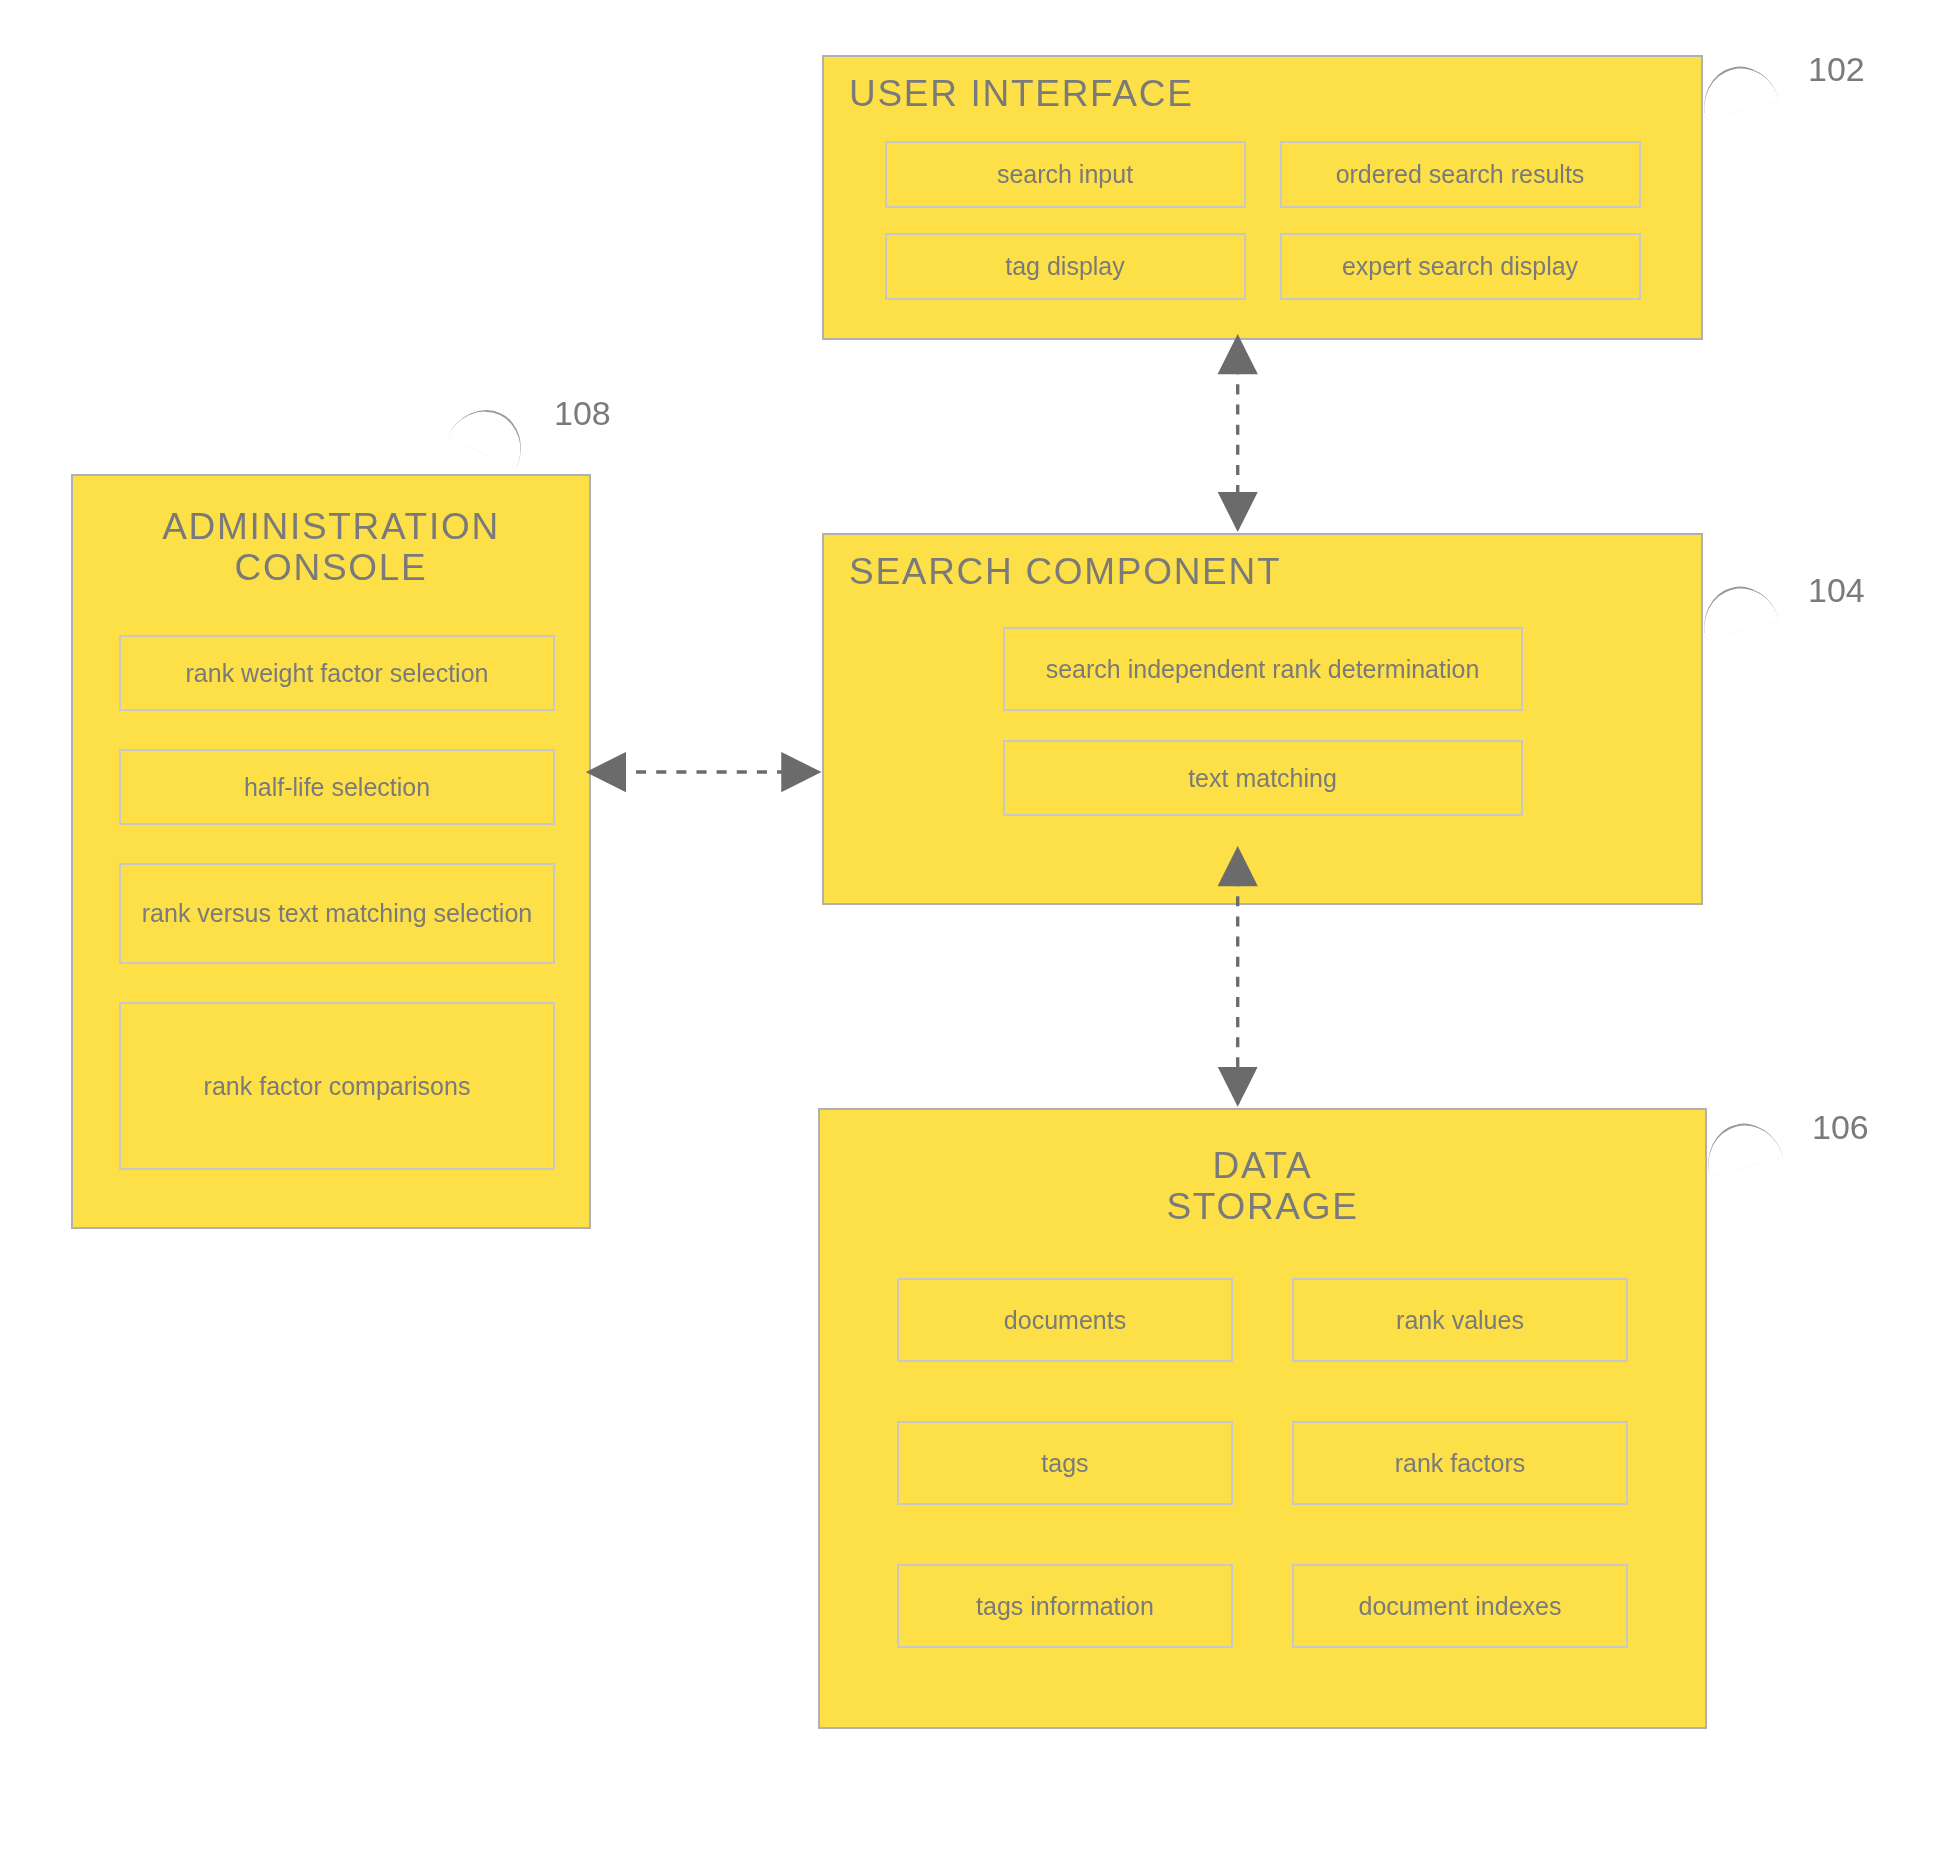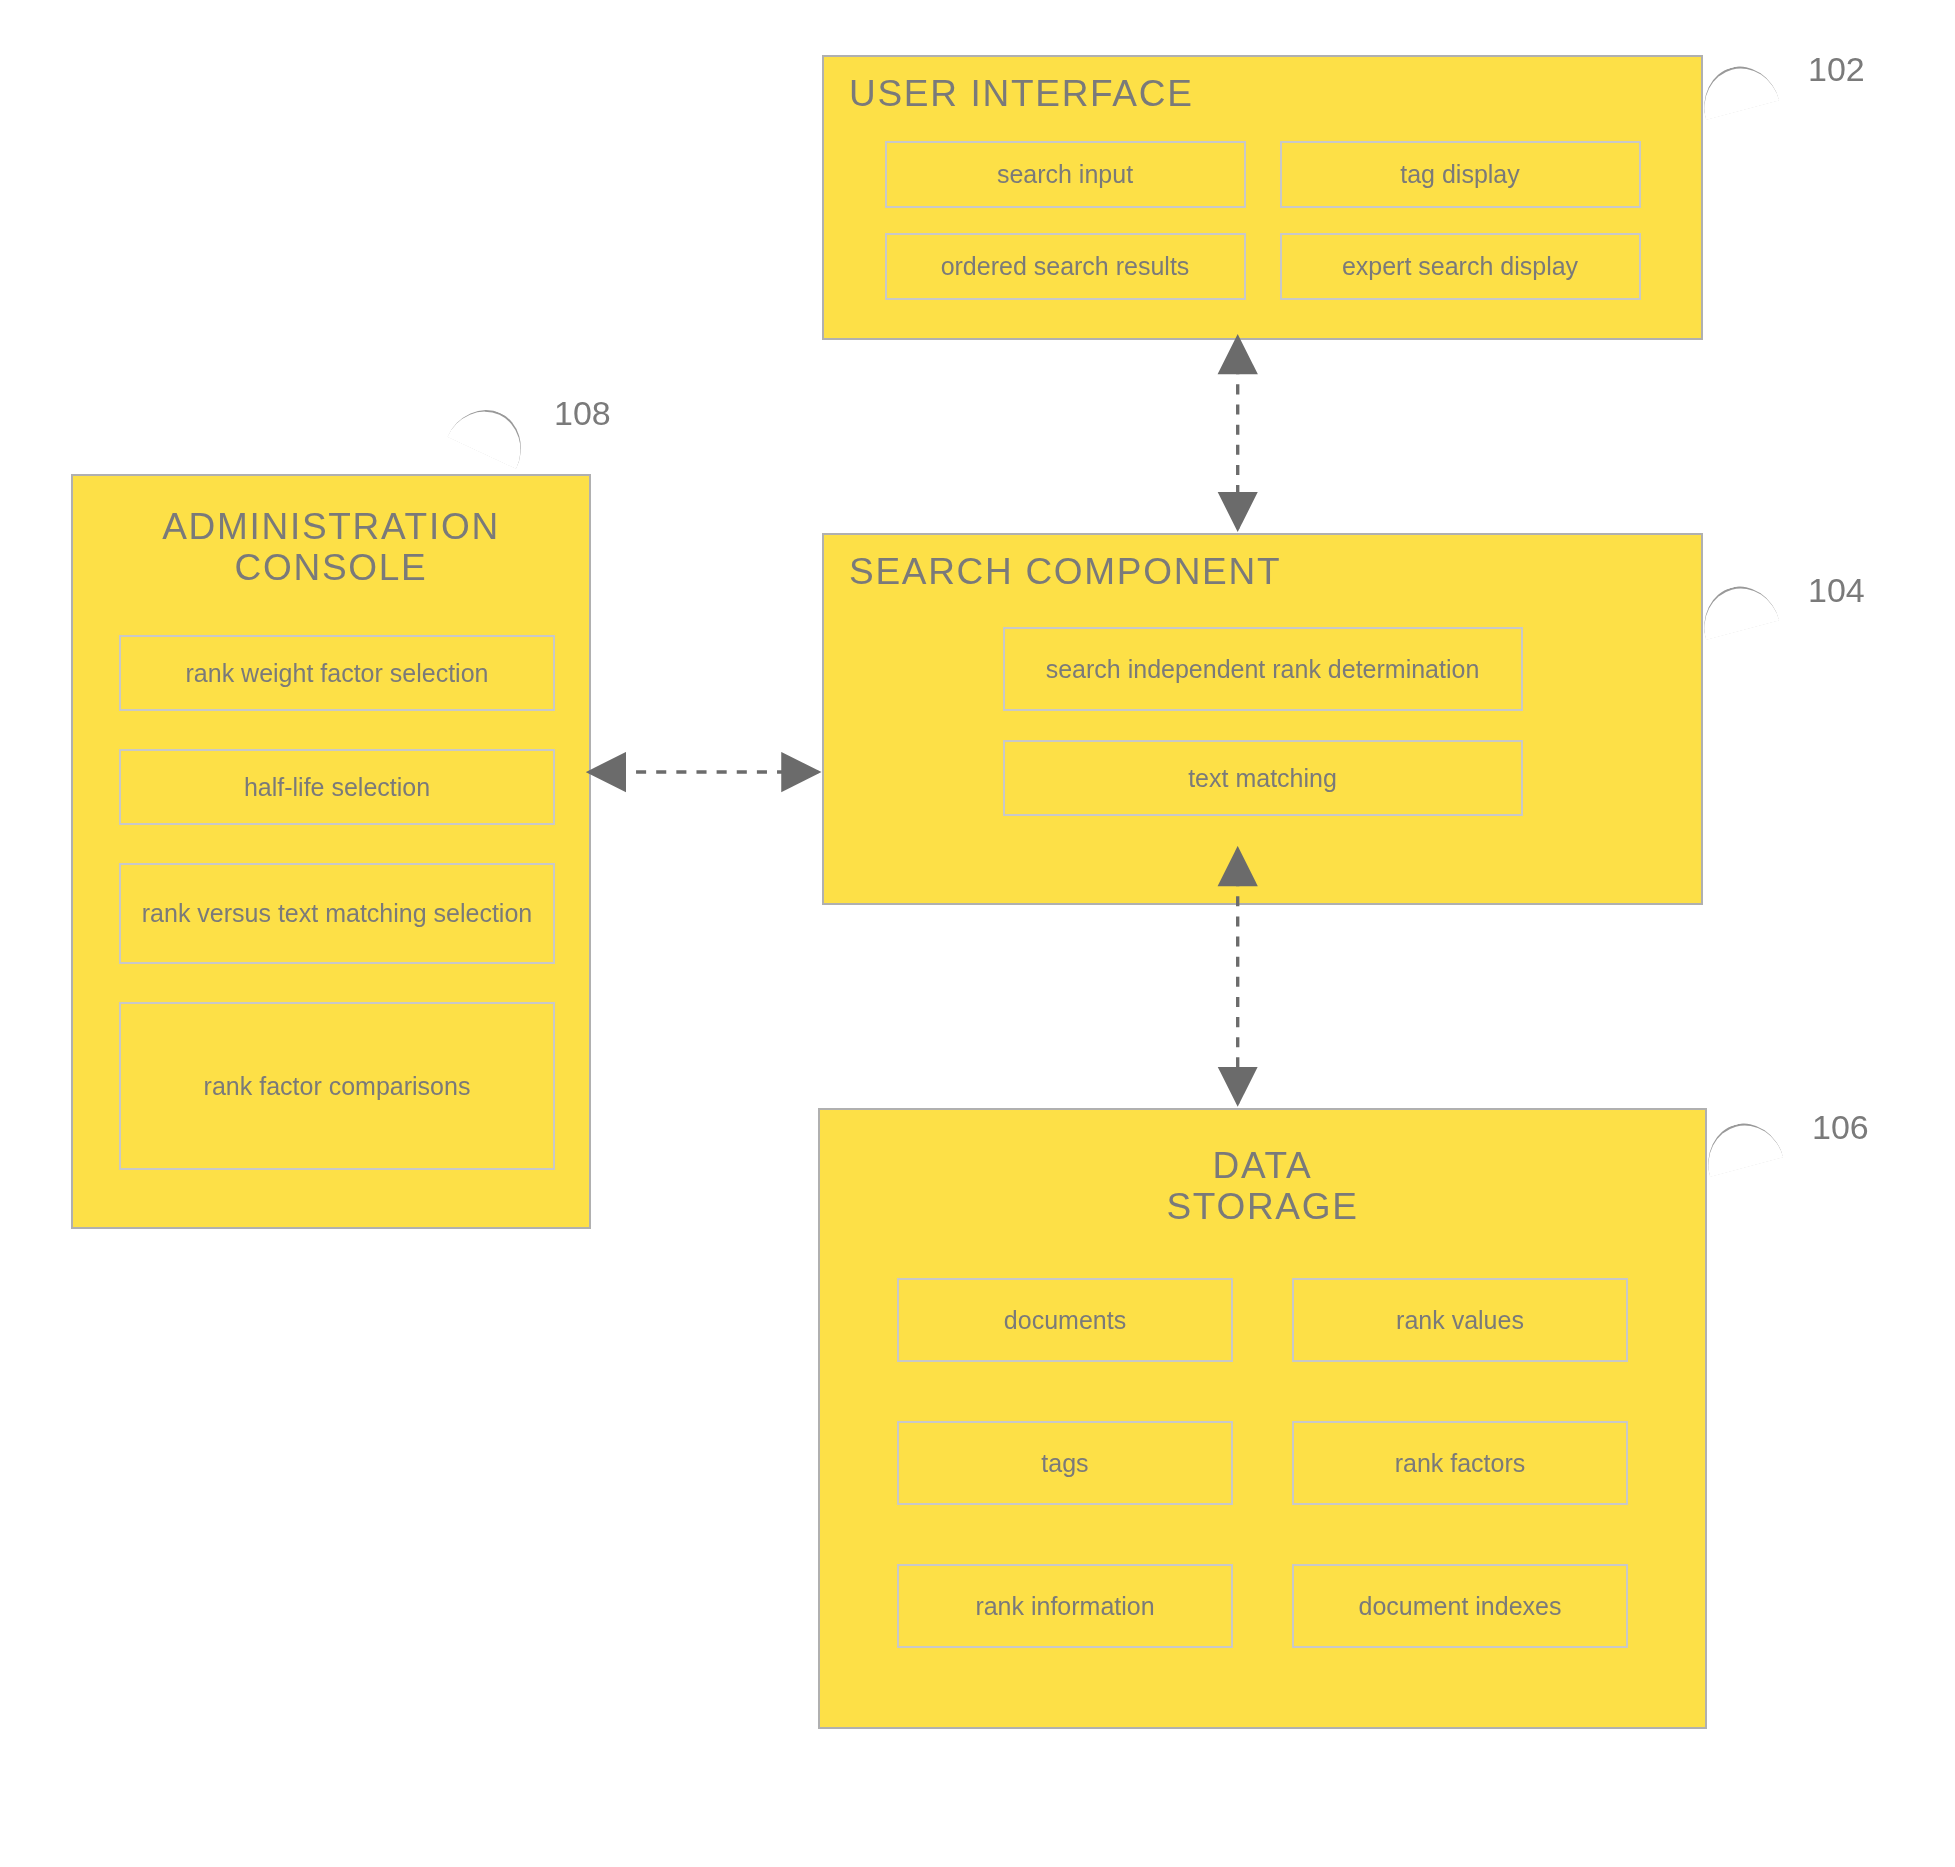--- a/index.html
+++ b/index.html
@@ -72,22 +72,22 @@
 </style>
 </head>
 <body>
 
 <div class="canvas">
 
   <div class="block" style="left:822px; top:55px; width:881px; height:285px;">
     <div class="block-title">USER INTERFACE</div>
     <div class="inner-grid" style="left:29px; top:84px; right:29px; bottom:17px; gap:25px 34px;">
       <div class="sub" style="width:361px; height:67px;">search input</div>
+      <div class="sub" style="width:361px; height:67px;">ordered search results</div>
       <div class="sub" style="width:361px; height:67px;">tag display</div>
-      <div class="sub" style="width:361px; height:67px;">ordered search results</div>
       <div class="sub" style="width:361px; height:67px;">expert search display</div>
     </div>
   </div>
   <div class="swoosh" style="left:1699px; top:67px;"></div>
   <div class="anno" style="left:1808px; top:50px;">102</div>
 
   <div class="block" style="left:822px; top:533px; width:881px; height:372px;">
     <div class="block-title">SEARCH COMPONENT</div>
     <div class="inner-col" style="left:0; right:0; top:92px; gap:29px;">
       <div class="sub" style="width:520px; height:84px;">search independent rank determination</div>
@@ -98,21 +98,21 @@
   <div class="anno" style="left:1808px; top:571px;">104</div>
 
   <div class="block" style="left:818px; top:1108px; width:889px; height:621px;">
     <div class="block-title center" style="white-space:pre-line; padding-top:36px;">DATA
 STORAGE</div>
     <div class="inner-grid" style="left:38px; top:168px; right:38px; bottom:25px; column-gap:59px; row-gap:59px;">
       <div class="sub" style="width:336px; height:84px;">documents</div>
       <div class="sub" style="width:336px; height:84px;">rank values</div>
       <div class="sub" style="width:336px; height:84px;">tags</div>
       <div class="sub" style="width:336px; height:84px;">rank factors</div>
-      <div class="sub" style="width:336px; height:84px;">rank information</div>
+      <div class="sub" style="width:336px; height:84px;">tags information</div>
       <div class="sub" style="width:336px; height:84px;">document indexes</div>
     </div>
   </div>
   <div class="swoosh" style="left:1703px; top:1124px;"></div>
   <div class="anno" style="left:1812px; top:1108px;">106</div>
 
   <div class="block" style="left:71px; top:474px; width:520px; height:755px;">
     <div class="block-title center" style="white-space:pre-line; padding-top:31px;">ADMINISTRATION
 CONSOLE</div>
     <div class="inner-col" style="left:0; right:0; top:159px; gap:38px;padding-left:12px;">

